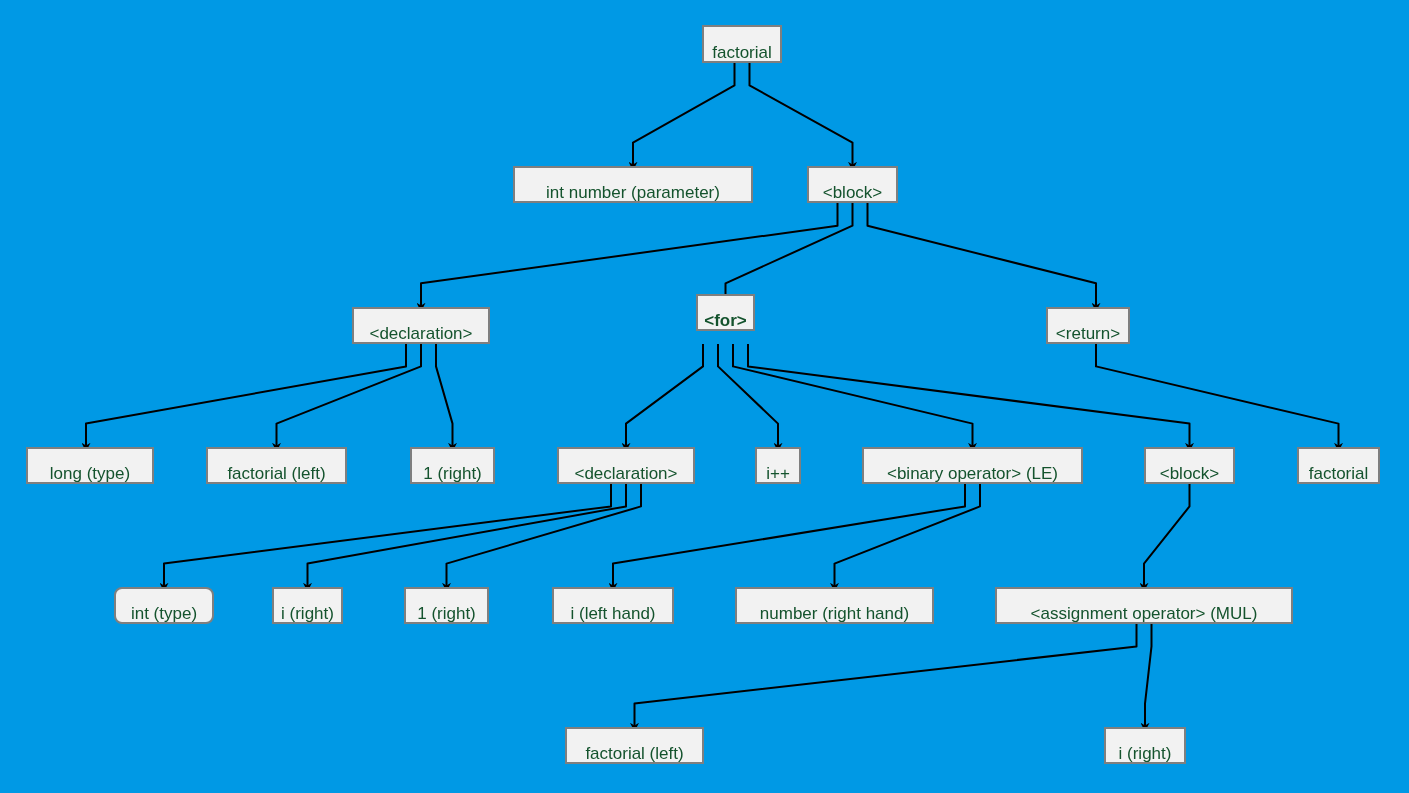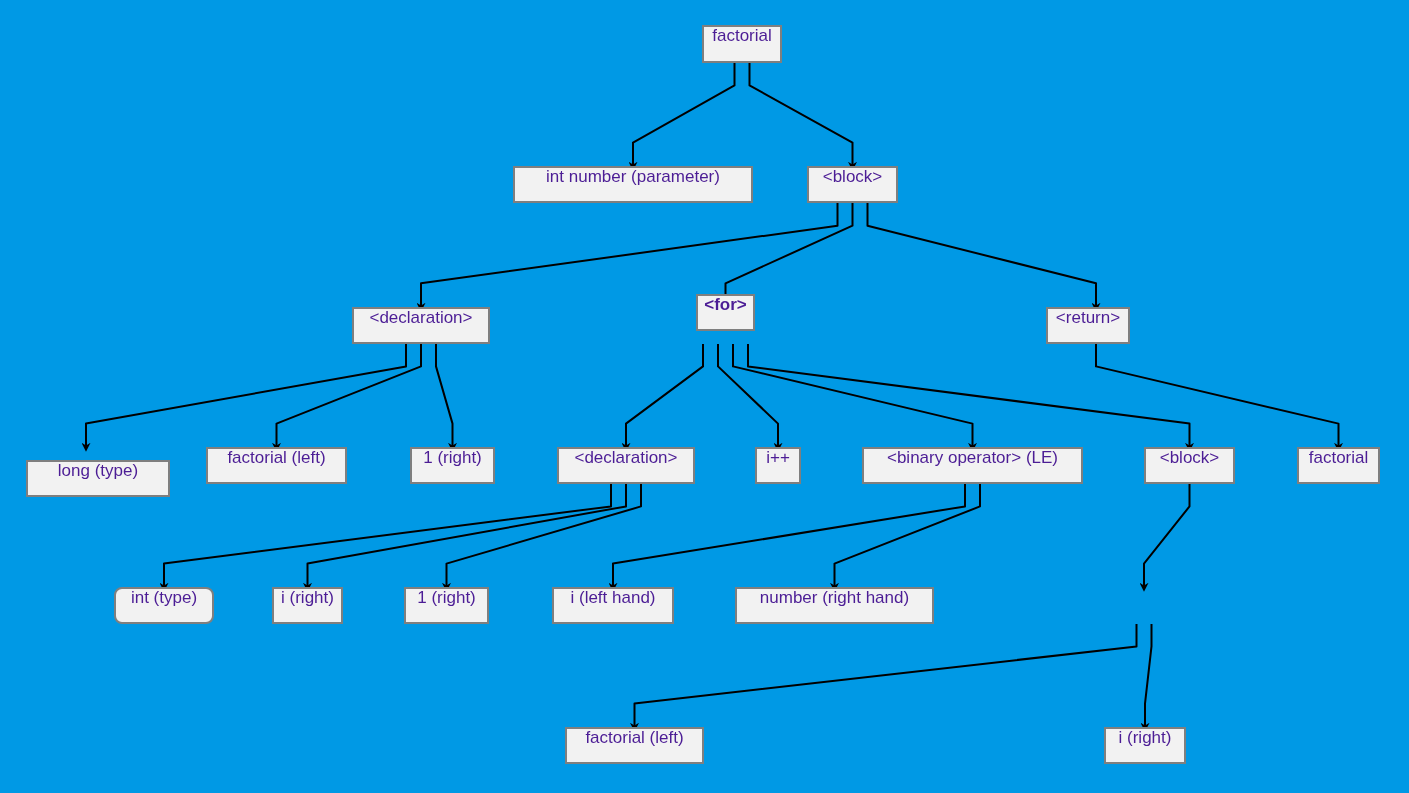--- a/index.html
+++ b/index.html
@@ -19,25 +19,25 @@
     position: absolute;
     left: 0; top: 0;
     width: 1409px;
     height: 793px;
   }
   .node {
     position: absolute;
     box-sizing: border-box;
     background: #f2f2f2;
     border: 2px solid #7f7f7f;
-    color: #4c1d95;
+    color: #14532d;
     font-size: 17px;
     line-height: 1;
     display: flex;
-    align-items: flex-start;
+    align-items: flex-end;
     justify-content: center;
     white-space: nowrap;
     padding: 0 7px;
     z-index: 2;
   }
 </style>
 </head>
 <body>
 
 <div id="canvas">
@@ -80,21 +80,21 @@
     </div>
     <div class="node" style="left: 352px; top: 307px; width: 138px; height: 37px;">
       <span>&lt;declaration&gt;</span>
     </div>
     <div class="node" style="left: 696px; top: 294px; width: 59px; height: 37px; font-weight: bold;">
       <span>&lt;for&gt;</span>
     </div>
     <div class="node" style="left: 1046px; top: 307px; width: 84px; height: 37px;">
       <span>&lt;return&gt;</span>
     </div>
-    <div class="node" style="left: 26px; top: 447px; width: 144px; height: 37px; margin-top: 13px;">
+    <div class="node" style="left: 26px; top: 447px; width: 128px; height: 37px;">
       <span>long (type)</span>
     </div>
     <div class="node" style="left: 206px; top: 447px; width: 141px; height: 37px;">
       <span>factorial (left)</span>
     </div>
     <div class="node" style="left: 410px; top: 447px; width: 85px; height: 37px;">
       <span>1 (right)</span>
     </div>
     <div class="node" style="left: 557px; top: 447px; width: 138px; height: 37px;">
       <span>&lt;declaration&gt;</span>
@@ -119,19 +119,22 @@
     </div>
     <div class="node" style="left: 404px; top: 587px; width: 85px; height: 37px;">
       <span>1 (right)</span>
     </div>
     <div class="node" style="left: 552px; top: 587px; width: 122px; height: 37px;">
       <span>i (left hand)</span>
     </div>
     <div class="node" style="left: 735px; top: 587px; width: 199px; height: 37px;">
       <span>number (right hand)</span>
     </div>
+    <div class="node" style="left: 995px; top: 587px; width: 298px; height: 37px;">
+      <span>&lt;assignment operator&gt; (MUL)</span>
+    </div>
     <div class="node" style="left: 565px; top: 727px; width: 139px; height: 37px;">
       <span>factorial (left)</span>
     </div>
     <div class="node" style="left: 1104px; top: 727px; width: 82px; height: 37px;">
       <span>i (right)</span>
     </div>
   </div>
 
 </body></html>

